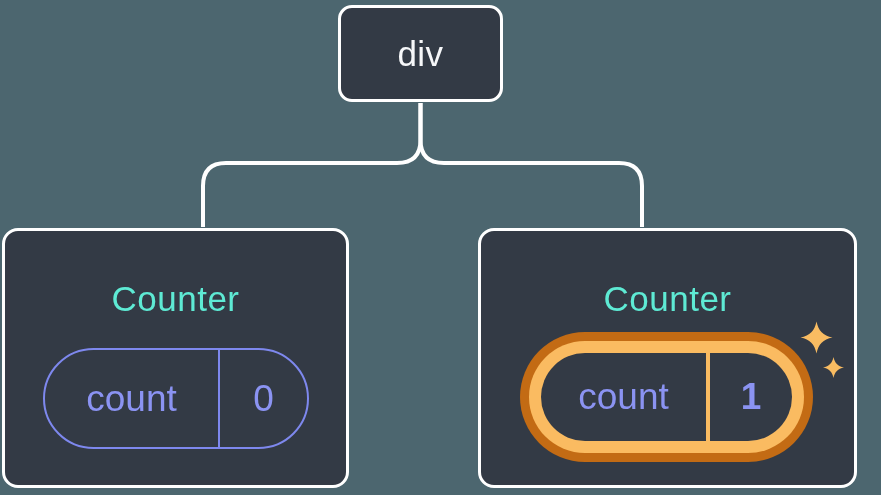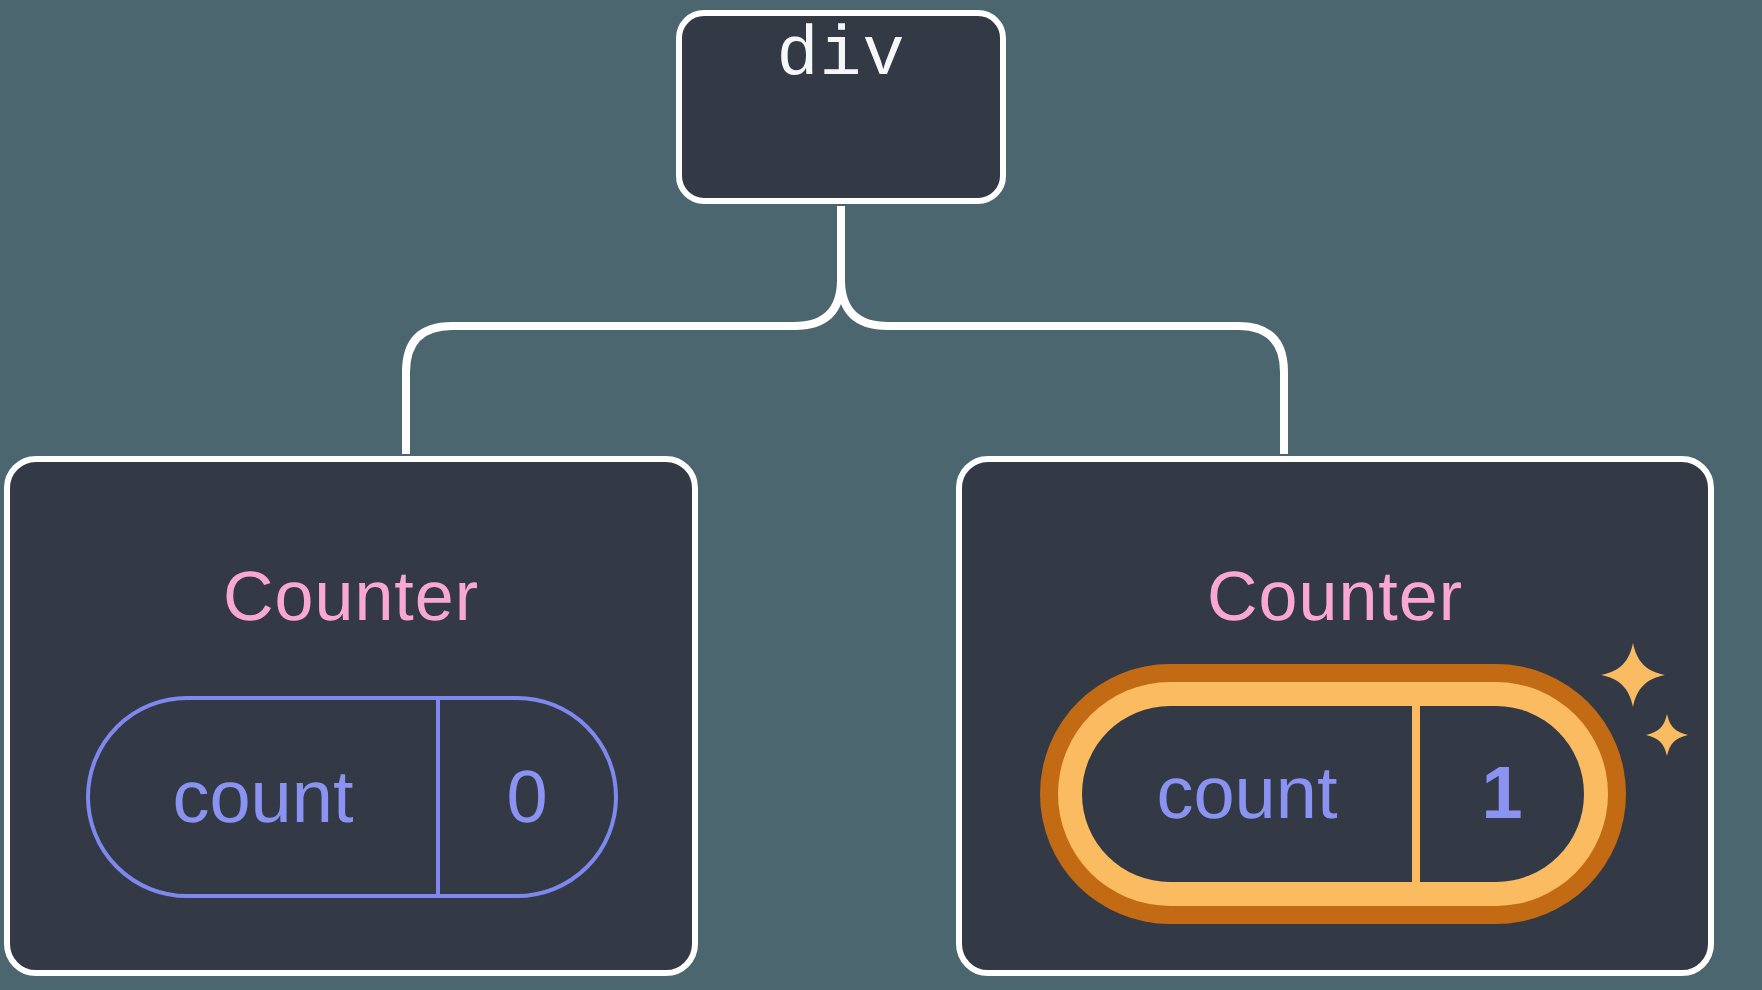--- a/index.html
+++ b/index.html
@@ -13,40 +13,40 @@
 
   .connector-svg { position: absolute; left: 0; top: 0; }
 
   .node-root {
     position: absolute; left: 338px; top: 5px;
     width: 165px; height: 97px;
     background: #333A45;
     border: 3px solid #FFFFFF;
     border-radius: 14px;
     box-sizing: border-box;
-    display: flex; justify-content: center; font-family: Liberation Mono, monospace;
+    display: flex; align-items: center; justify-content: center;
   }
   .node-root .label {
     color: #F6F7F9; font-size: 35px; font-weight: 500; letter-spacing: 0.5px;
   }
 
   .card {
     position: absolute; top: 228px; height: 260px;
     background: #333A45;
     border: 3px solid #FFFFFF;
     border-radius: 16px;
     box-sizing: border-box;
   }
   .card-left  { left: 2px;   width: 347px; }
   .card-right { left: 478px; width: 379px; }
 
   .card-title {
     position: absolute; left: 0; right: 0; top: 48px;
     text-align: center;
-    color: #f9a8d4; font-size: 35px; font-weight: 500; letter-spacing: 0.5px;
+    color: #5eead4; font-size: 35px; font-weight: 500; letter-spacing: 0.5px;
   }
 
   
   .pill {
     position: absolute; left: 38px; top: 117px;
     width: 266px; height: 101px;
     border: 2px solid #7E88EE;
     border-radius: 51px;
     box-sizing: border-box;
     display: flex; align-items: stretch;

